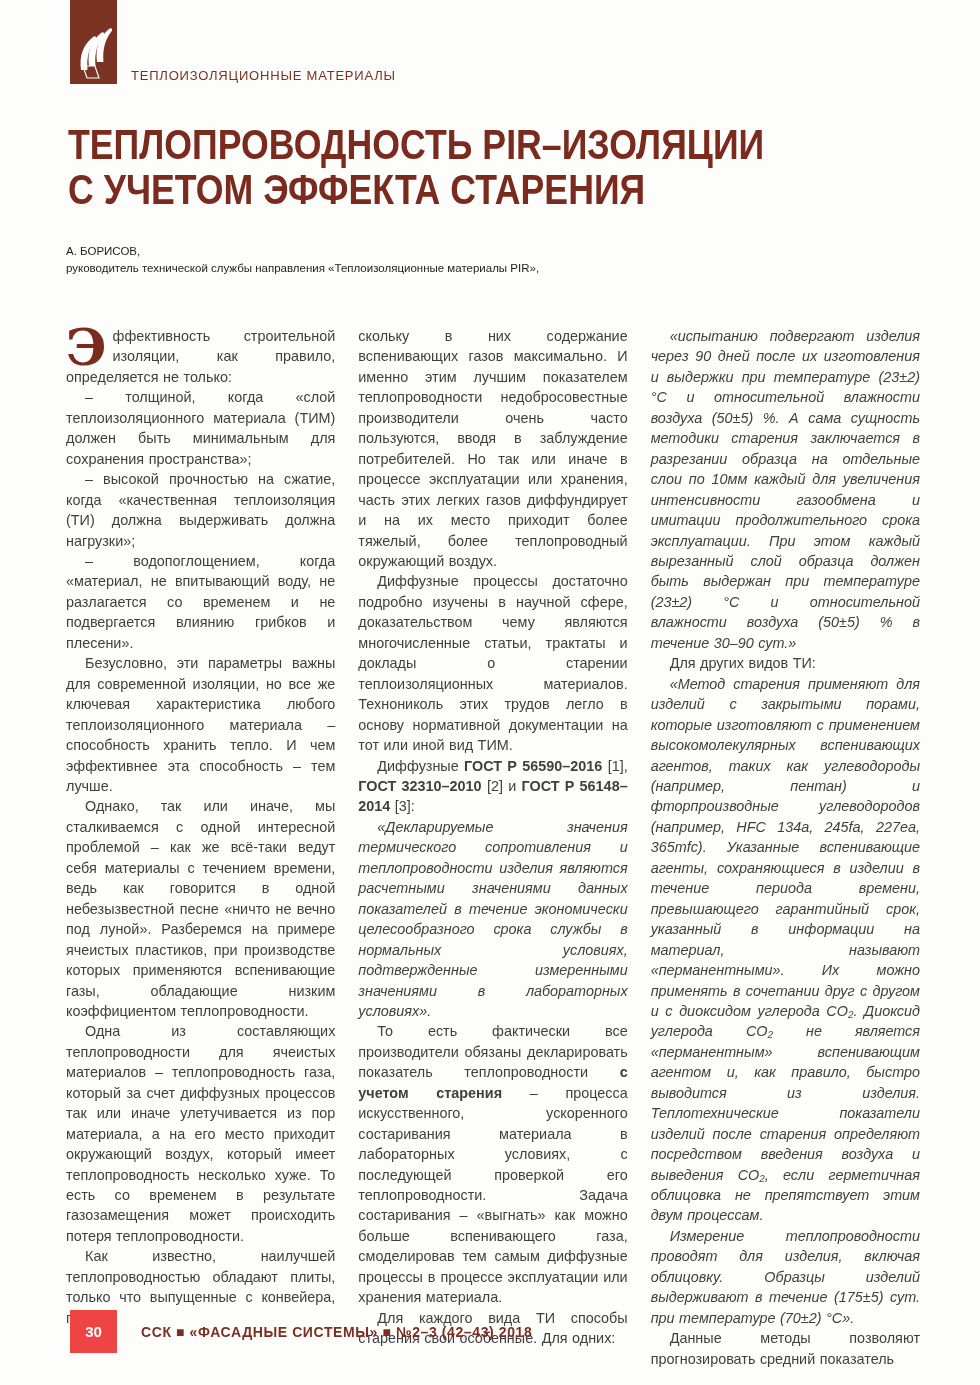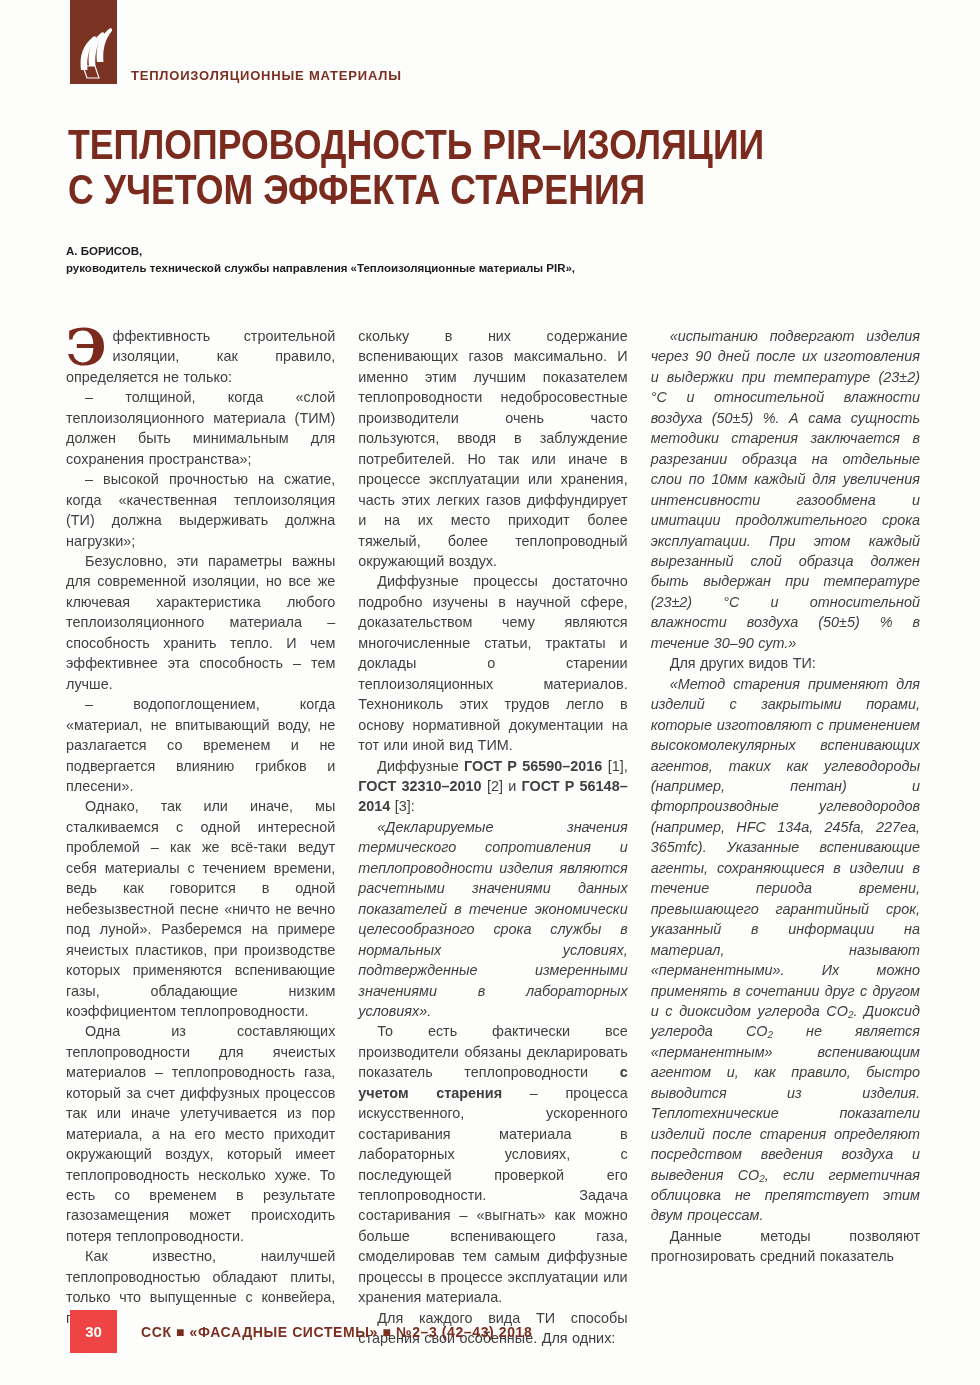--- a/index.html
+++ b/index.html
@@ -5,30 +5,30 @@
   html,body{margin:0;padding:0;}
   body{
     width:980px;height:1385px;position:relative;background:#fdfdfc;
     font-family:"Liberation Sans",sans-serif;color:#3f3f3f;overflow:hidden;
   }
   
   .logo-box{position:absolute;left:70px;top:0;width:47px;height:84px;background:#7b3323;}
   .logo-box svg{display:block;width:100%;height:100%;}
   .section-label{
     position:absolute;left:131px;top:68px;
-    font-size:13px;font-weight:bold;letter-spacing:.8px;color:#7b2f20;
+    font-size:13px;font-weight:normal;letter-spacing:.8px;color:#7b2f20;
   }
   
   .title{position:absolute;left:64px;top:118px;color:#7a2b1d;font-weight:bold;}
   .title .line{
     display:block;font-size:42px;line-height:45px;letter-spacing:0;
     transform:scaleX(.85);transform-origin:left center;white-space:nowrap;
   }
   
-  .author{position:absolute;left:66px;top:243px;color:#1d1d1d;font-weight:bold;
+  .author{position:absolute;left:66px;top:243px;color:#1d1d1d;font-weight:normal;
     font-size:11.5px;line-height:17px;}
   
   .columns{
     position:absolute;left:66px;top:326px;width:854px;height:948px;
     display:flex;gap:23px;
   }
   .col{flex:1 1 0;min-width:0;}
   .p{
     margin:0;font-size:14.4px;line-height:20.45px;text-align:justify;
     color:#3f3f3f;word-spacing:.5px;
@@ -75,40 +75,41 @@
   <div>А. БОРИСОВ,</div>
   <div>руководитель технической службы направления «Теплоизоляционные материалы PIR»,</div>
 </div>
 
 <div class="columns">
 
   <div class="col">
     <p class="p"><span class="dropcap">Э</span><span>ффективность строительной изоляции, как правило, определяется не только:</span></p>
     <p class="p ind">– толщиной, когда «слой теплоизоляционного материала (ТИМ) должен быть минимальным для сохранения пространства»;</p>
     <p class="p ind">– высокой прочностью на сжатие, когда «качественная теплоизоляция (ТИ) должна выдерживать должна нагрузки»;</p>
+    <p class="p ind">– водопоглощением, когда «материал, не впитывающий воду, не разлагается со временем и не подвергается влиянию грибков и плесени».</p>
     <p class="p ind">Безусловно, эти параметры важны для современной изоляции, но все же ключевая характеристика любого теплоизоляционного материала – способность хранить тепло. И чем эффективнее эта способность – тем лучше.</p>
-    <p class="p ind">– водопоглощением, когда «материал, не впитывающий воду, не разлагается со временем и не подвергается влиянию грибков и плесени».</p>
     <p class="p ind">Однако, так или иначе, мы сталкиваемся с одной интересной проблемой – как же всё-таки ведут себя материалы с течением времени, ведь как говорится в одной небезызвестной песне «ничто не вечно под луной». Разберемся на примере ячеистых пластиков, при производстве которых применяются вспенивающие газы, обладающие низким коэффициентом теплопроводности.</p>
     <p class="p ind">Одна из составляющих теплопроводности для ячеистых материалов – теплопроводность газа, который за счет диффузных процессов так или иначе улетучивается из пор материала, а на его место приходит окружающий воздух, который имеет теплопроводность несколько хуже. То есть со временем в результате газозамещения может происходить потеря теплопроводности.</p>
     <p class="p ind">Как известно, наилучшей теплопроводностью обладают плиты, только что выпущенные с конвейера, по-</p>
   </div>
 
   <div class="col">
     <p class="p">скольку в них содержание вспенивающих газов максимально. И именно этим лучшим показателем теплопроводности недобросовестные производители очень часто пользуются, вводя в заблуждение потребителей. Но так или иначе в процессе эксплуатации или хранения, часть этих легких газов диффундирует и на их место приходит более тяжелый, более теплопроводный окружающий воздух.</p>
     <p class="p ind">Диффузные процессы достаточно подробно изучены в научной сфере, доказательством чему являются многочисленные статьи, трактаты и доклады о старении теплоизоляционных материалов. Технониколь этих трудов легло в основу нормативной документации на тот или иной вид ТИМ.</p>
     <p class="p ind"><span>Диффузные </span><b>ГОСТ Р 56590–2016</b><span> [1], </span><b>ГОСТ 32310–2010</b><span> [2] и </span><b>ГОСТ Р 56148–2014</b><span> [3]:</span></p>
     <p class="p ind it">«Декларируемые значения термического сопротивления и теплопроводности изделия являются расчетными значениями данных показателей в течение экономически целесообразного срока службы в нормальных условиях, подтвержденные измеренными значениями в лабораторных условиях».</p>
     <p class="p ind"><span>То есть фактически все производители обязаны декларировать показатель теплопроводности </span><b>с учетом старения</b><span> – процесса искусственного, ускоренного состаривания материала в лабораторных условиях, с последующей проверкой его теплопроводности. Задача состаривания – «выгнать» как можно больше вспенивающего газа, смоделировав тем самым диффузные процессы в процессе эксплуатации или хранения материала.</span></p>
     <p class="p ind">Для каждого вида ТИ способы старения свои особенные. Для одних:</p>
   </div>
 
   <div class="col">
     <p class="p ind it">«испытанию подвергают изделия через 90 дней после их изготовления и выдержки при температуре (23±2) °С и относительной влажности воздуха (50±5) %. А сама сущность методики старения заключается в разрезании образца на отдельные слои по 10мм каждый для увеличения интенсивности газообмена и имитации продолжительного срока эксплуатации. При этом каждый вырезанный слой образца должен быть выдержан при температуре (23±2) °С и относительной влажности воздуха (50±5) % в течение 30–90 сут.»</p>
     <p class="p ind">Для других видов ТИ:</p>
     <p class="p ind it">«Метод старения применяют для изделий с закрытыми порами, которые изготовляют с применением высокомолекулярных вспенивающих агентов, таких как углеводороды (например, пентан) и фторпроизводные углеводородов (например, HFC 134a, 245fa, 227ea, 365mfc). Указанные вспенивающие агенты, сохраняющиеся в изделии в течение периода времени, превышающего гарантийный срок, указанный в информации на материал, называют «перманентными». Их можно применять в сочетании друг с другом и с диоксидом углерода CO₂. Диоксид углерода CO₂ не является «перманентным» вспенивающим агентом и, как правило, быстро выводится из изделия. Теплотехнические показатели изделий после старения определяют посредством введения воздуха и выведения CO₂, если герметичная облицовка не препятствует этим двум процессам.</p>
+    <p class="p ind it">Измерение теплопроводности проводят для изделия, включая облицовку. Образцы изделий выдерживают в течение (175±5) сут. при температуре (70±2) °С».</p>
     <p class="p ind">Данные методы позволяют прогнозировать средний показатель</p>
   </div>
 
 </div>
 
 <div class="footer">
   <div class="page-num">30</div>
   <div class="journal-line">ССК ■ «ФАСАДНЫЕ СИСТЕМЫ» ■ №2–3 (42–43) 2018</div>
 </div>
 

